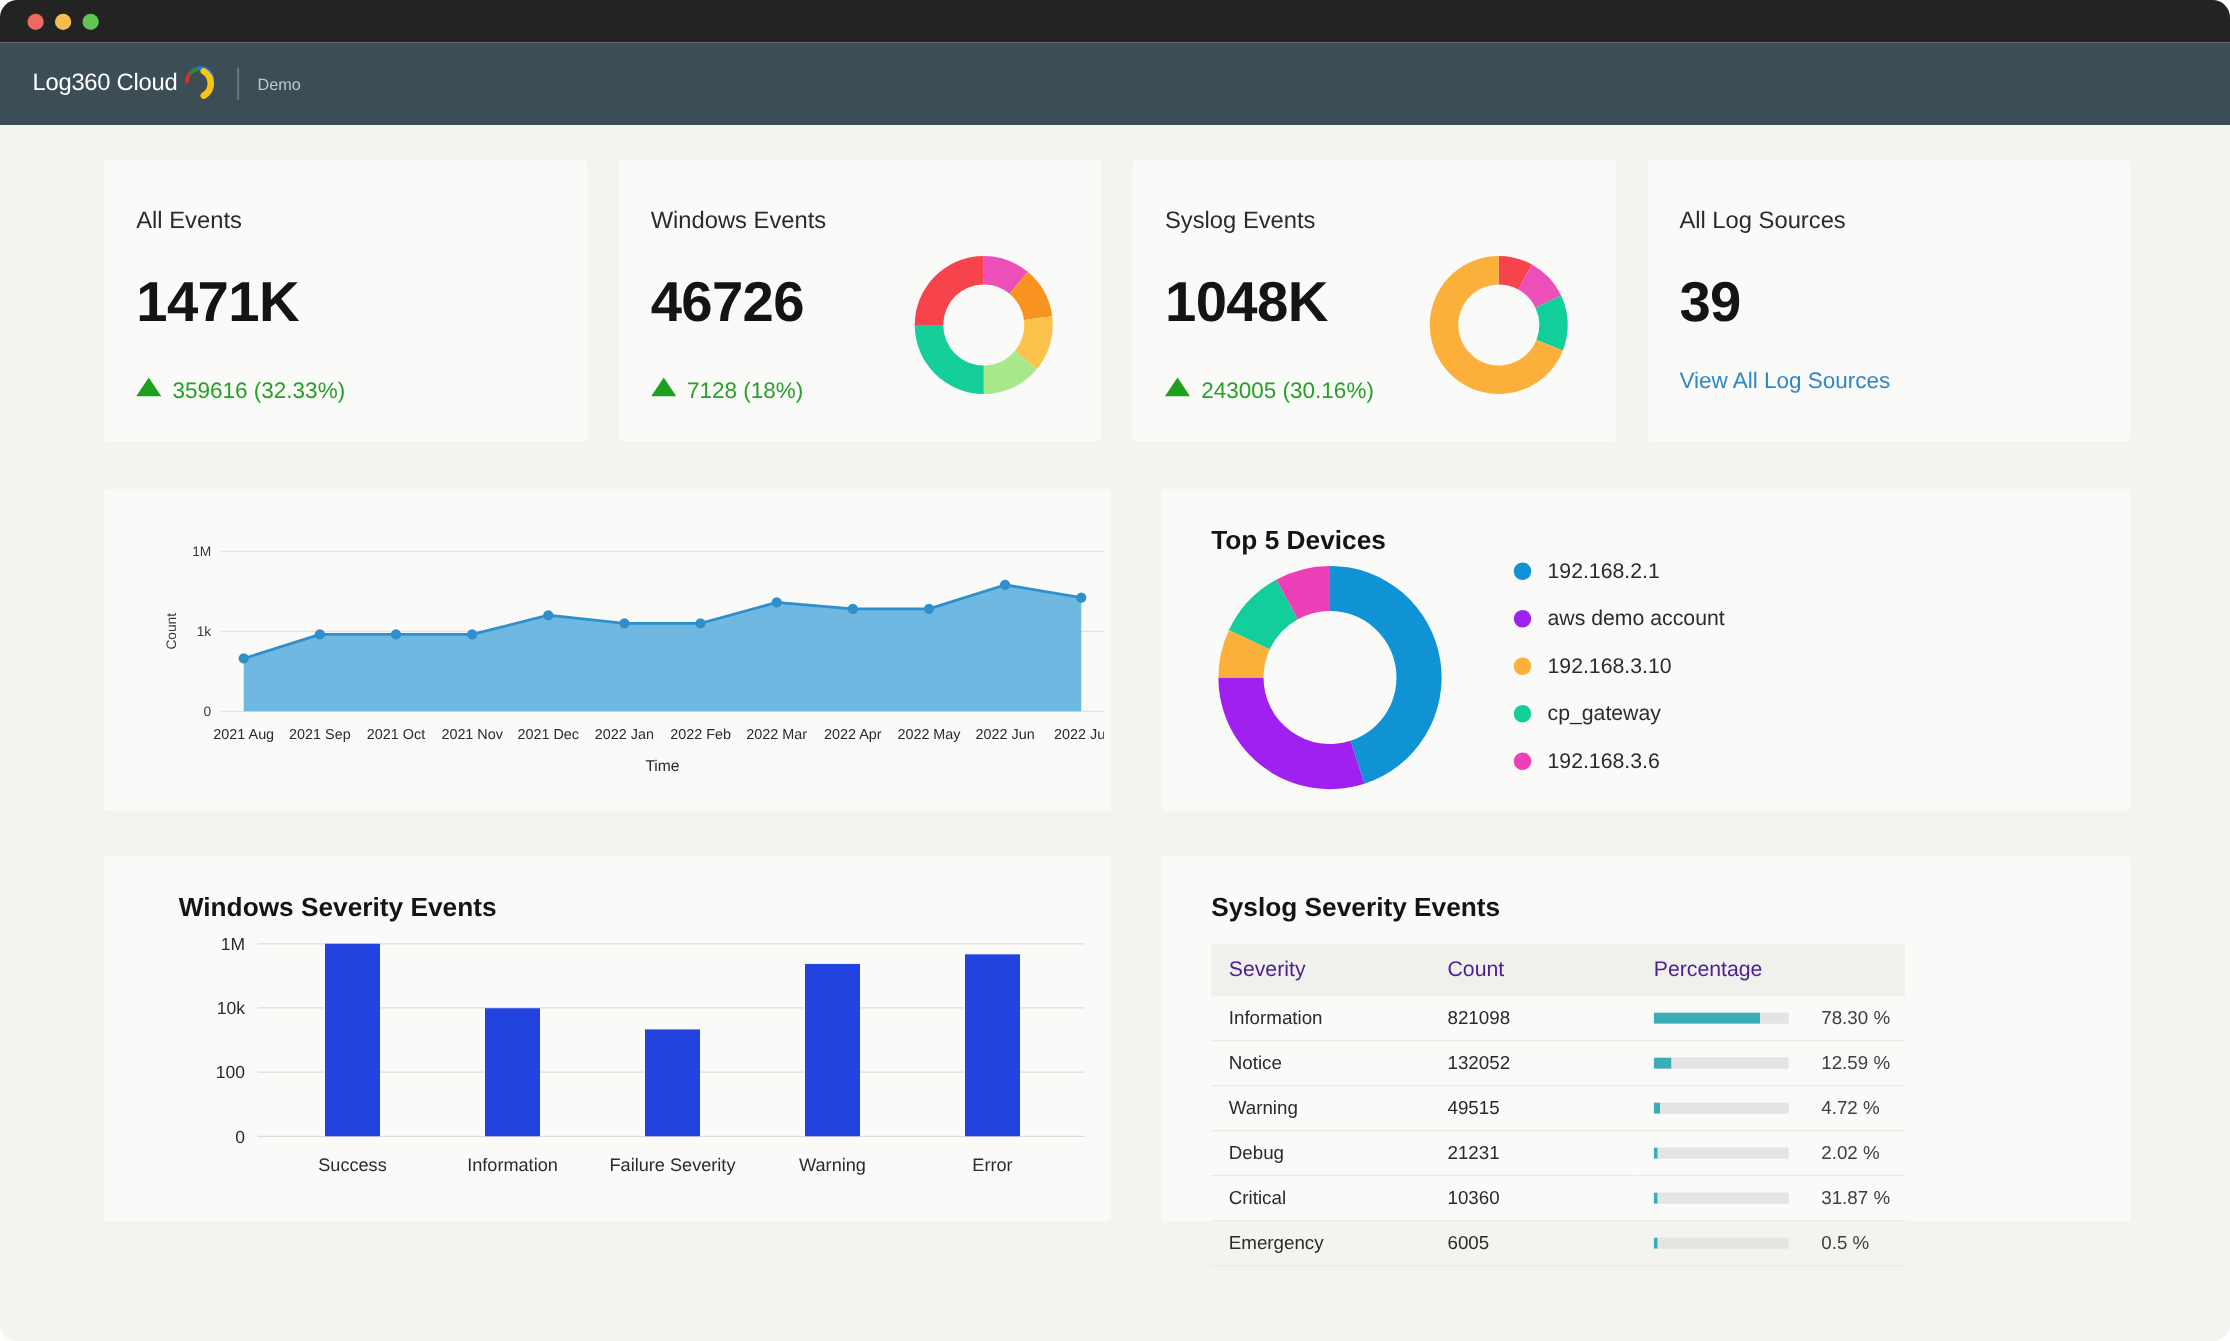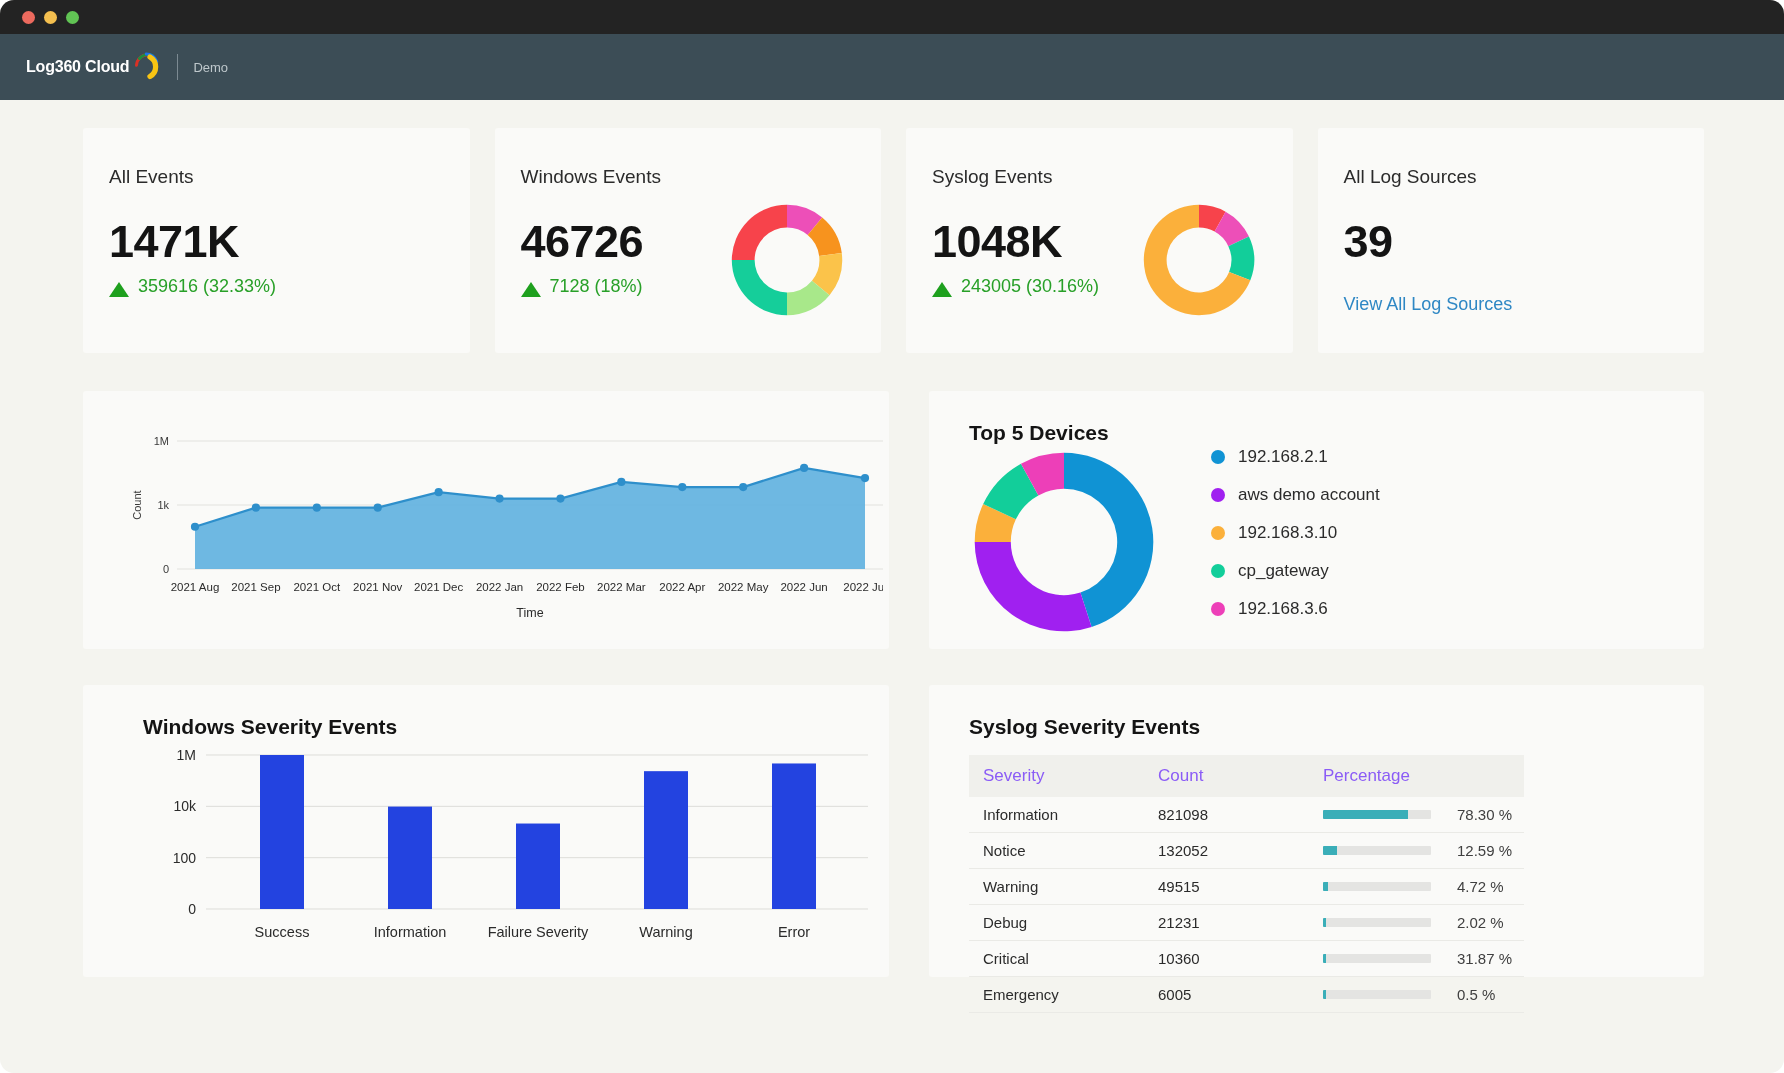--- a/index.html
+++ b/index.html
@@ -27,21 +27,21 @@
   .dot.yellow { background: #F4BF4F; }
   .dot.green { background: #61C454; }
 
   
   .appheader {
     height: 66px; background: #3C4D56;
     display: flex; align-items: center; padding-left: 26px;
   }
   .brand { display: flex; align-items: center; }
   .brand-text {
-    color: #ffffff; font-size: 16px; font-weight: bold; letter-spacing: -0.2px;
+    color: #ffffff; font-size: 19px; font-weight: normal; letter-spacing: -0.2px;
   }
   .logo-swirl { width: 30px; height: 30px; margin-left: 3px; margin-top: -3px; }
   .brand-sep {
     width: 1px; height: 26px; background: #7C8A92; margin: 0 15px;
   }
   .brand-demo { color: #BFC8CC; font-size: 13px; }
 
   
   .page { padding: 0 0 0 0; }
 
@@ -59,21 +59,21 @@
     position: relative;
     display: flex;
   }
   .kpi-left { flex: 1; }
   .kpi-title { font-size: 19px; color: #2B2B2B; }
   .kpi-value {
     font-size: 45px; font-weight: bold; color: #141414;
     margin-top: 28px; letter-spacing: -0.5px;
   }
   .kpi-delta {
-    margin-top: 8px; display: flex; align-items: flex-end; gap: 9px;
+    margin-top: 34px; display: flex; align-items: flex-start; gap: 9px;
     font-size: 18px; color: #28A028;
   }
   .tri-up {
     width: 0; height: 0;
     border-left: 10px solid transparent;
     border-right: 10px solid transparent;
     border-bottom: 15px solid #1EA01E;
   }
   .kpi-link {
     margin-top: 26px; font-size: 18px; color: #2E87C4; cursor: pointer;
@@ -106,21 +106,21 @@
   .sev-panel { flex: 0 0 806px; height: 292px; padding: 30px 0 0 30px; }
   .sys-panel { flex: 1; height: 292px; padding: 30px 0 0 40px; }
 
   
   table.sev-table {
     border-collapse: collapse; width: 555px; margin-top: 16px;
     font-size: 15px;
   }
   table.sev-table th {
     background: #F0F0EC; text-align: left;
-    font-size: 17px; font-weight: normal; color: #8b5cf6;
+    font-size: 17px; font-weight: normal; color: #4c1d95;
     padding: 11px 0 11px 14px;
   }
   table.sev-table td {
     padding: 9px 0 9px 14px; color: #2B2B2B;
     border-bottom: 1px solid #EAEAE6;
   }
   .col-sev { width: 175px; }
   .col-cnt { width: 165px; }
   .pct-cell { display: flex; align-items: center; gap: 26px; padding-right: 4px; }
   .pct-track {

